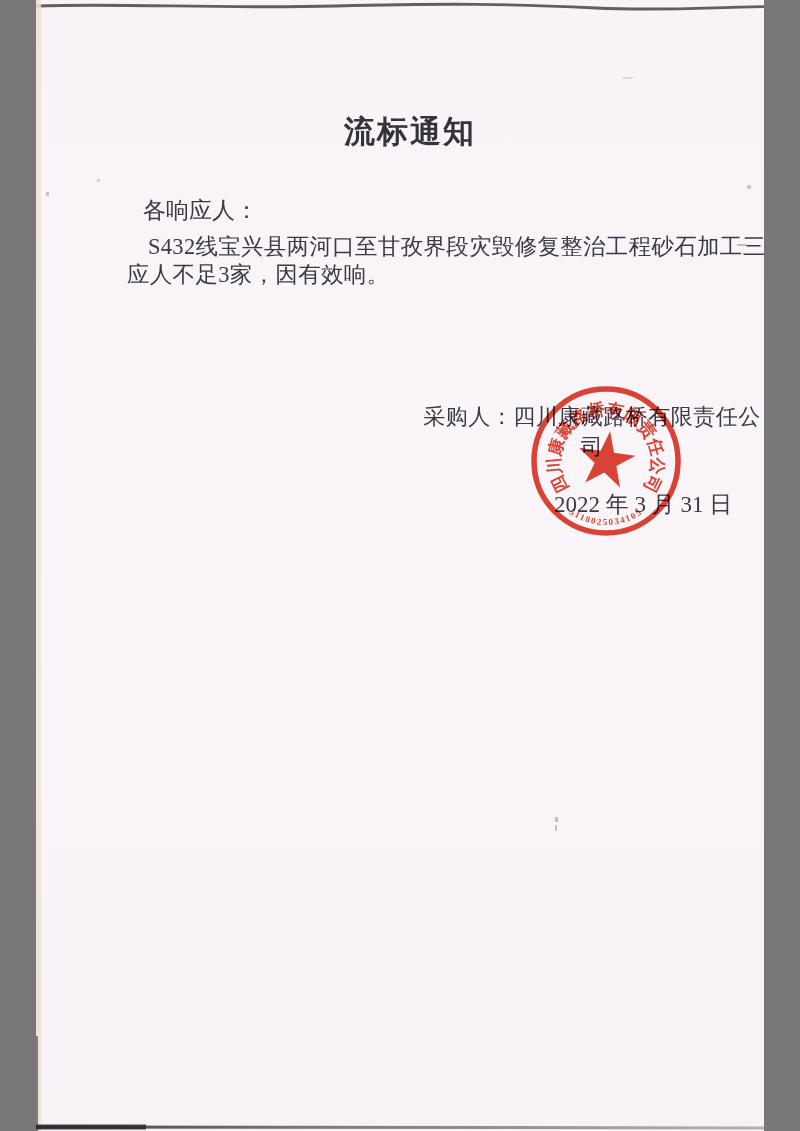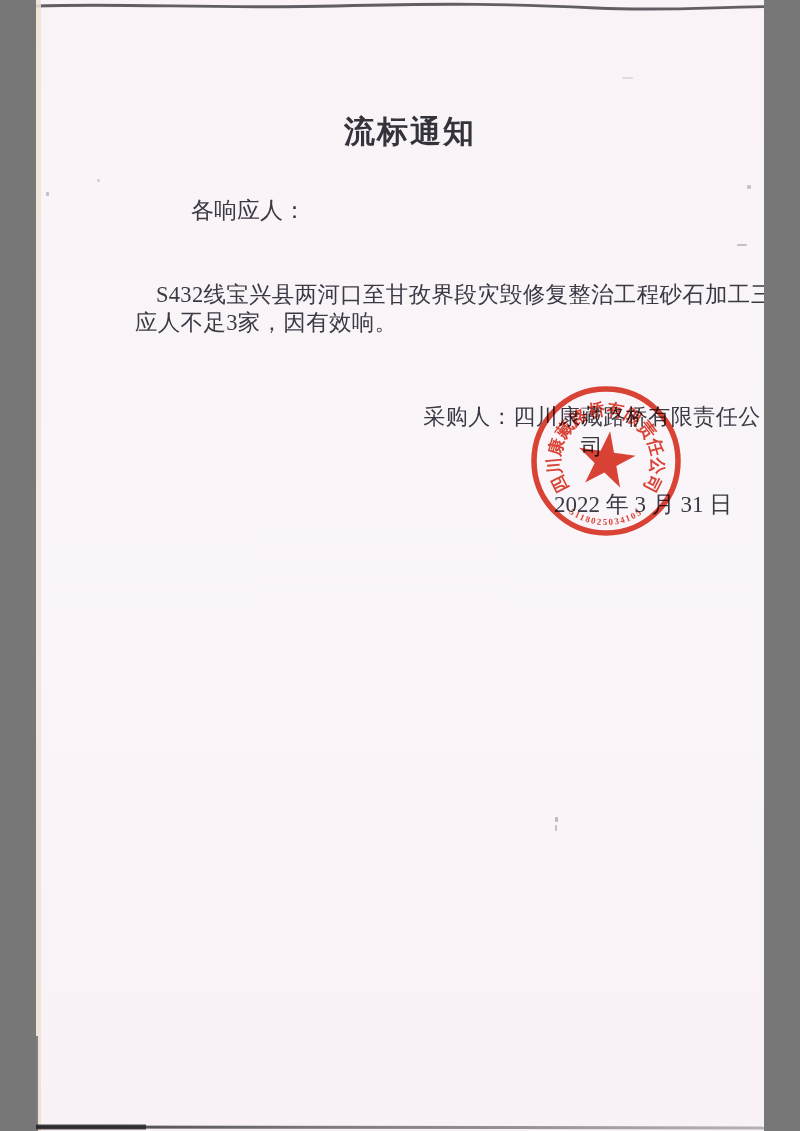--- a/index.html
+++ b/index.html
@@ -20,30 +20,28 @@
     font-size: 31px;
     font-weight: 700;
     letter-spacing: 2px;
     transform: translateX(10px);
     color: #34333c;
   }
   .salutation {
     position: absolute;
     left: 107px; top: 195px;
     font-size: 23px;
-    margin-left: 48px;
   }
   .body-block {
     position: absolute;
-    left: 99px; top: 233px;
+    left: 91px; top: 233px;
     width: 652px;
     font-size: 22.5px;
     line-height: 27.5px;
     letter-spacing: 0.3px;
-    margin-top: 48px;
   }
   .body-line.indent { text-indent: 21px; }
   .signature {
     position: absolute;
     left: 384px; top: 402px;
     font-size: 22px;
     letter-spacing: 0.5px;
     text-align: center;
   }
   .dateline {

